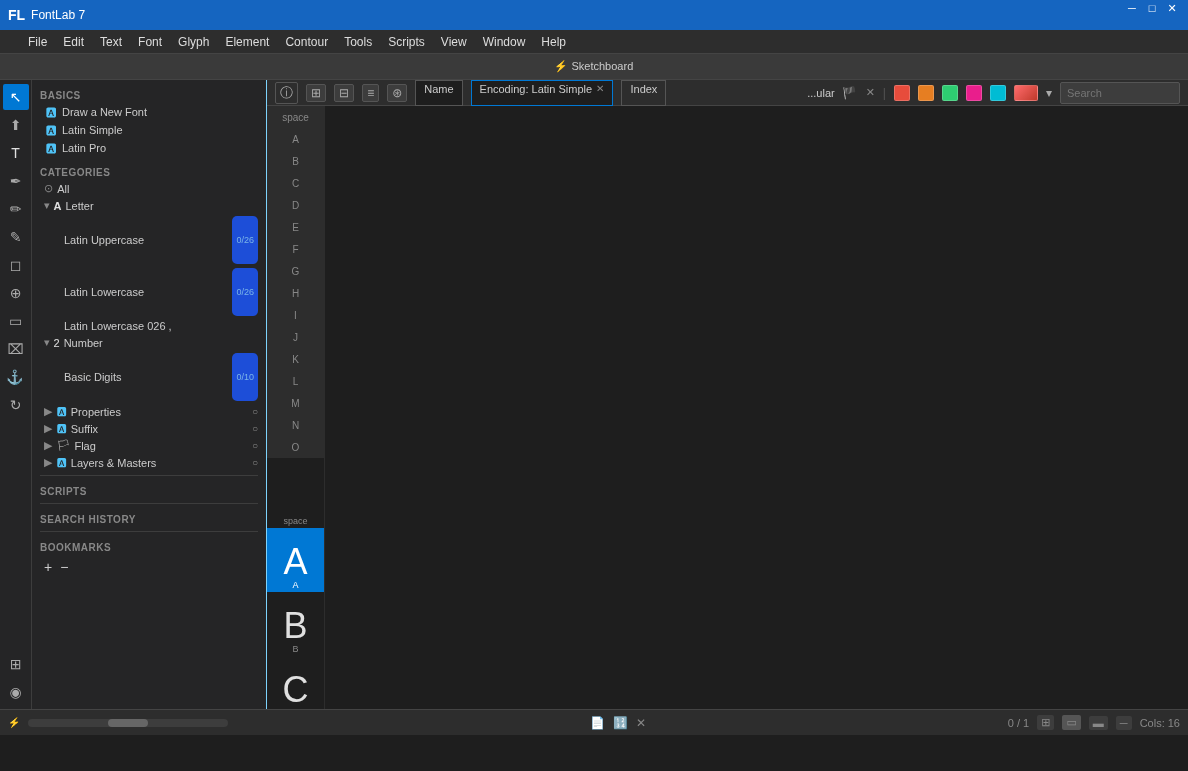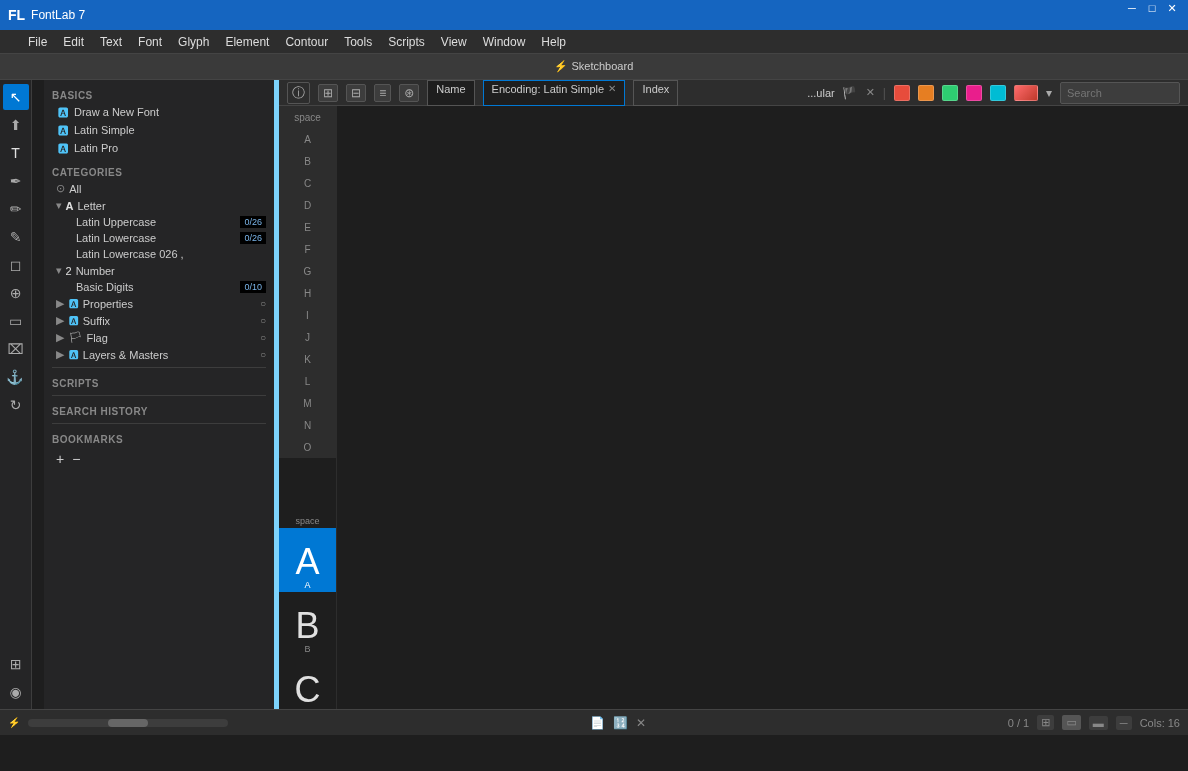--- a/index.html
+++ b/index.html
@@ -17,26 +17,26 @@
 
     
     #main { display: flex; height: calc(771px - 30px - 24px - 36px - 26px - 26px); }
 
     
     #tools { width: 32px; background: #252526; border-right: 1px solid #3d3d3d; display: flex; flex-direction: column; align-items: center; padding: 4px 0; gap: 2px; }
     .tool-btn { width: 26px; height: 26px; display: flex; align-items: center; justify-content: center; cursor: pointer; color: #aaa; font-size: 14px; border-radius: 2px; }
     .tool-btn.active { background: #0078d4; color: white; }
 
     
-    #sidebar { width: 235px; background: #252526; border-right: 5px solid #7dd3fc; overflow-y: auto; font-size: 11px; margin-left: 12px; }
+    #sidebar { width: 235px; background: #252526; border-right: 1px solid #7dd3fc; overflow-y: auto; font-size: 11px; }
     .sidebar-section { padding: 4px 8px 2px 8px; color: #888; font-size: 10px; font-weight: bold; letter-spacing: 0.5px; margin-top: 6px; }
     .sidebar-item { padding: 2px 8px 2px 12px; cursor: pointer; color: #ccc; display: flex; align-items: center; gap: 4px; }
     .sidebar-item .icon { font-size: 12px; width: 14px; text-align: center; }
     .sidebar-subitem { padding: 2px 8px 2px 32px; cursor: pointer; color: #ccc; display: flex; align-items: center; justify-content: space-between; }
-    .sidebar-subitem .badge { background: #000000; color: #7ab4e8; font-size: 9px; padding: 1px 4px; border-radius: 0; }
+    .sidebar-subitem .badge { background: #1d4ed8; color: #7ab4e8; font-size: 9px; padding: 19px 4px; border-radius: 5px; }
     .sidebar-divider { height: 1px; background: #3d3d3d; margin: 4px 8px; }
     .sidebar-group-header { padding: 2px 8px 2px 12px; cursor: pointer; color: #ccc; display: flex; align-items: center; gap: 4px; }
 
     
     #content { flex: 1; overflow: hidden; display: flex; flex-direction: column; }
 
     
     #toolbar2 { background: #2d2d2d; height: 26px; display: flex; align-items: center; padding: 0 8px; gap: 8px; border-bottom: 1px solid #444; }
 
     

